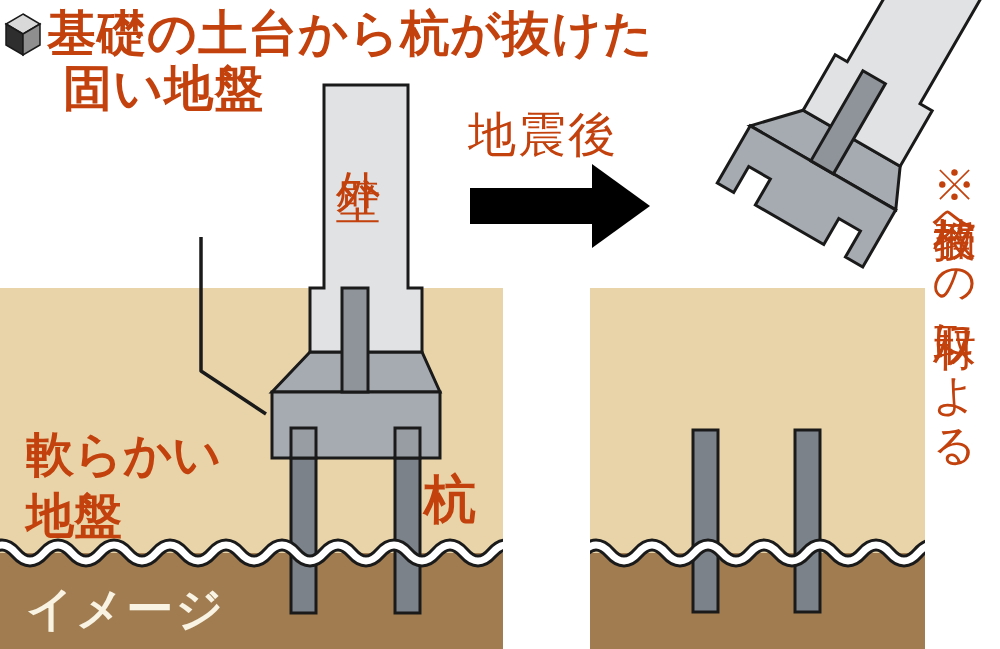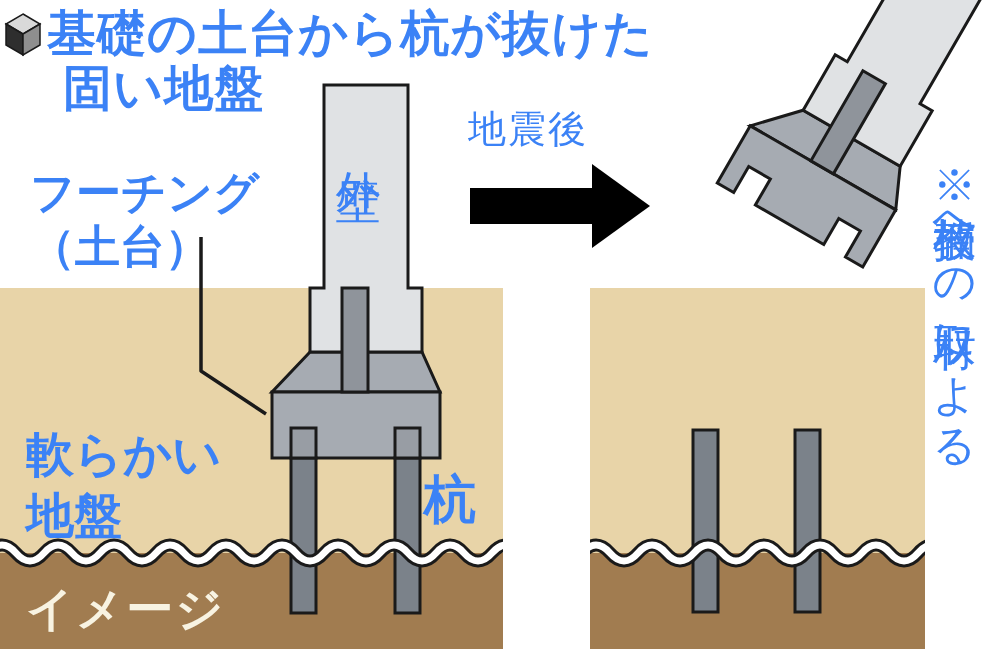--- a/index.html
+++ b/index.html
@@ -1,25 +1,25 @@
 <!DOCTYPE html>
 <html><head>
 <meta charset="utf-8">
 <style>
   html,body{margin:0;padding:0;}
   #stage{
     position:relative;width:1000px;height:649px;background:#ffffff;overflow:hidden;
     font-family:"Liberation Sans", sans-serif;
   }
   #scene{position:absolute;left:0;top:0;}
-  .lbl{position:absolute;color:#3b82f6;line-height:1.22;white-space:pre-line;}
+  .lbl{position:absolute;color:#c2410c;line-height:1.22;white-space:pre-line;}
   .title1{left:47px;top:4px;font-size:49px;font-weight:bold;letter-spacing:1px;}
   .title2{left:63px;top:59px;font-size:49px;font-weight:bold;letter-spacing:1px;}
   .footing-lbl{left:30px;top:166px;font-size:45px;font-weight:bold;line-height:1.2;}
-  .quake-lbl{left:468px;top:106px;font-size:38px;font-weight:500;letter-spacing:2px;}
+  .quake-lbl{left:468px;top:106px;font-size:48px;font-weight:500;letter-spacing:2px;}
   .wall-lbl{left:330px;top:136px;font-size:45px;font-weight:500;writing-mode:vertical-rl;letter-spacing:4px;}
   .soft-lbl{left:26px;top:424px;font-size:48px;font-weight:bold;line-height:1.28;}
   .hard-lbl{left:26px;top:580px;font-size:47px;font-weight:bold;color:#f8f3e2;letter-spacing:2px;}
   .pile-lbl{left:424px;top:468px;font-size:52px;font-weight:bold;}
   .note-lbl{left:928px;top:138px;font-size:43px;font-weight:400;writing-mode:vertical-rl;
             font-family:"Liberation Serif", serif;letter-spacing:2px;height:515px;}
   .cube{position:absolute;left:2px;top:12px;}
 </style>
 </head>
 <body>
@@ -98,22 +98,20 @@
   </svg>
 
   <svg class="cube" width="42" height="46" viewBox="0 0 42 46">
     <polygon points="21,2 38,12 21,22 4,12" stroke="#1a1a1a" stroke-width="1.5" fill="#d9d9d9"></polygon>
     <polygon points="4,12 21,22 21,43 4,33" stroke="#1a1a1a" stroke-width="1.5" fill="#2e2e2e"></polygon>
     <polygon points="38,12 21,22 21,43 38,33" stroke="#1a1a1a" stroke-width="1.5" fill="#8f8f8f"></polygon>
   </svg>
 
   <div class="lbl title1">基礎の土台から杭が抜けた</div>
   <div class="lbl title2">固い地盤</div>
-  <div class="lbl footing-lbl">フーチング
-（土台）</div>
   <div class="lbl quake-lbl">地震後</div>
   <div class="lbl wall-lbl">外壁</div>
   <div class="lbl soft-lbl">軟らかい
 地盤</div>
   <div class="lbl hard-lbl">イメージ</div>
   <div class="lbl pile-lbl">杭</div>
   <div class="lbl note-lbl">※楠教授への取材による</div>
 </div>
 
 </body></html>

